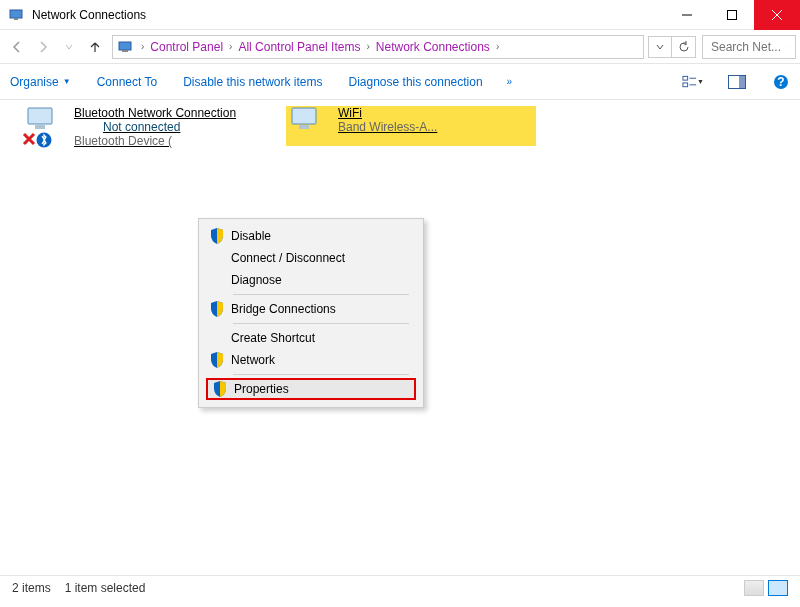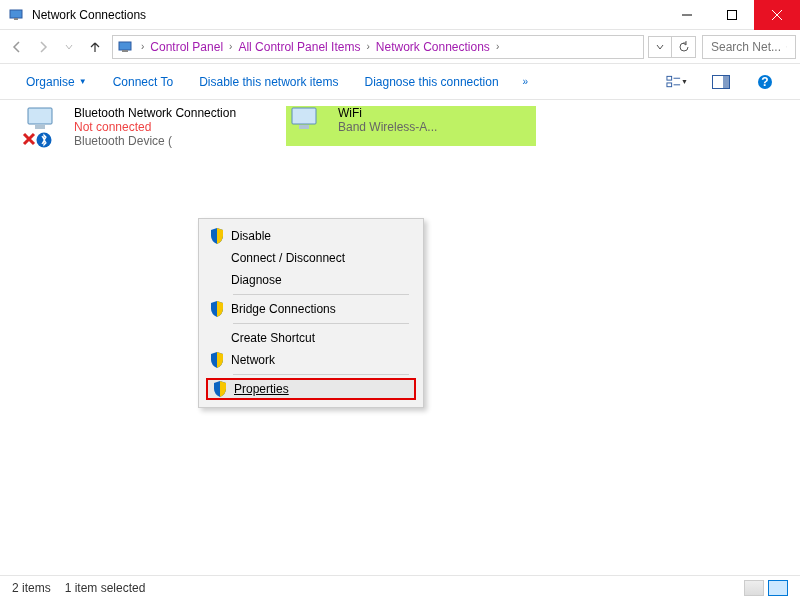--- a/index.html
+++ b/index.html
@@ -20,42 +20,42 @@
     .breadcrumb { flex: 1; display: flex; align-items: center; height: 24px; border: 1px solid #ccc; margin: 0 4px; padding: 0 4px; }
     .breadcrumb .bc-icon { width: 16px; height: 16px; margin-right: 4px; }
     .breadcrumb .bc-sep { color: #666; margin: 0 4px; font-size: 10px; }
     .breadcrumb .bc-item { color: #a21caf; padding: 0 2px; }
     .refresh-area { display: flex; align-items: center; }
     .refresh-area .rbtn { width: 24px; height: 22px; border: 1px solid #ccc; border-left: none; display: flex; align-items: center; justify-content: center; color: #666; }
     .searchbox { width: 94px; height: 24px; border: 1px solid #ccc; margin-left: 6px; display: flex; align-items: center; padding: 0 8px; color: #777; }
     .searchbox input { border: none; outline: none; width: 75px; font-size: 12px; color: #777; }
 
     
-    .toolbar { height: 36px; display: flex; align-items: center; padding: 0 24px; border-bottom: 1px solid #e5e5e5; gap: 22px; }
+    .toolbar { height: 36px; display: flex; align-items: center; padding: 0 8px; border-bottom: 1px solid #e5e5e5; gap: 22px; }
     .toolbar .tb-item { color: #0066cc; padding: 4px 2px; display: flex; align-items: center; gap: 4px; }
     .toolbar .tb-item .drop { font-size: 8px; color: #0066cc; }
     .toolbar .spacer { flex: 1; }
     .toolbar .tb-icon { width: 22px; height: 22px; display: flex; align-items: center; justify-content: center; }
 
     
     .content { position: relative; height: 480px; padding: 6px 10px; background: #fff; }
-    .conn { position: absolute; width: 250px; display: flex; gap: 4px; }
-    .conn.sel { background: #bef264; }
+    .conn { position: absolute; width: 250px; display: flex; gap: 4px; text-decoration: underline; }
+    .conn.sel { background: #fde047; }
     .conn .c-icon { width: 48px; height: 40px; position: relative; flex-shrink: 0; }
     .conn .c-text { flex: 1; overflow: hidden; }
     .conn .c-name { color: #000; white-space: nowrap; }
-    .conn .c-status { color: #ef4444; white-space: nowrap; }
+    .conn .c-status { color: #0c4a6e; white-space: nowrap; margin-left: 29px; }
     .conn .c-device { color: #666; white-space: nowrap; overflow: hidden; text-overflow: ellipsis; }
 
     
     .ctxmenu { position: absolute; left: 198px; top: 118px; width: 226px; background: #f2f2f2; border: 1px solid #ccc; box-shadow: 3px 3px 5px rgba(0,0,0,0.2); padding: 6px; }
     .ctxmenu .mi { height: 22px; display: flex; align-items: center; padding: 0 8px 0 4px; gap: 6px; }
     .ctxmenu .mi.disabled { color: #888; }
     .ctxmenu .mi.bold { font-weight: 600; }
-    .ctxmenu .mi.highlight { border: 2px solid #e00000; background: #e8e8e8; margin: 1px; text-decoration: underline; }
+    .ctxmenu .mi.highlight { border: 2px solid #e00000; background: #e8e8e8; margin: 1px; }
     .ctxmenu .mi .m-icon { width: 16px; height: 16px; flex-shrink: 0; }
     .ctxmenu .sep { height: 1px; background: #d0d0d0; margin: 3px 8px 3px 28px; }
 
     
     .statusbar { position: absolute; bottom: 8px; left: 0; right: 0; height: 24px; border-top: 1px solid #e5e5e5; display: flex; align-items: center; padding: 0 12px; gap: 14px; color: #333; }
     .statusbar .sb-right { margin-left: auto; display: flex; gap: 4px; }
     .statusbar .sb-view { width: 20px; height: 16px; border: 1px solid #ccc; }
 
     
     .shield { width: 14px; height: 16px; }

